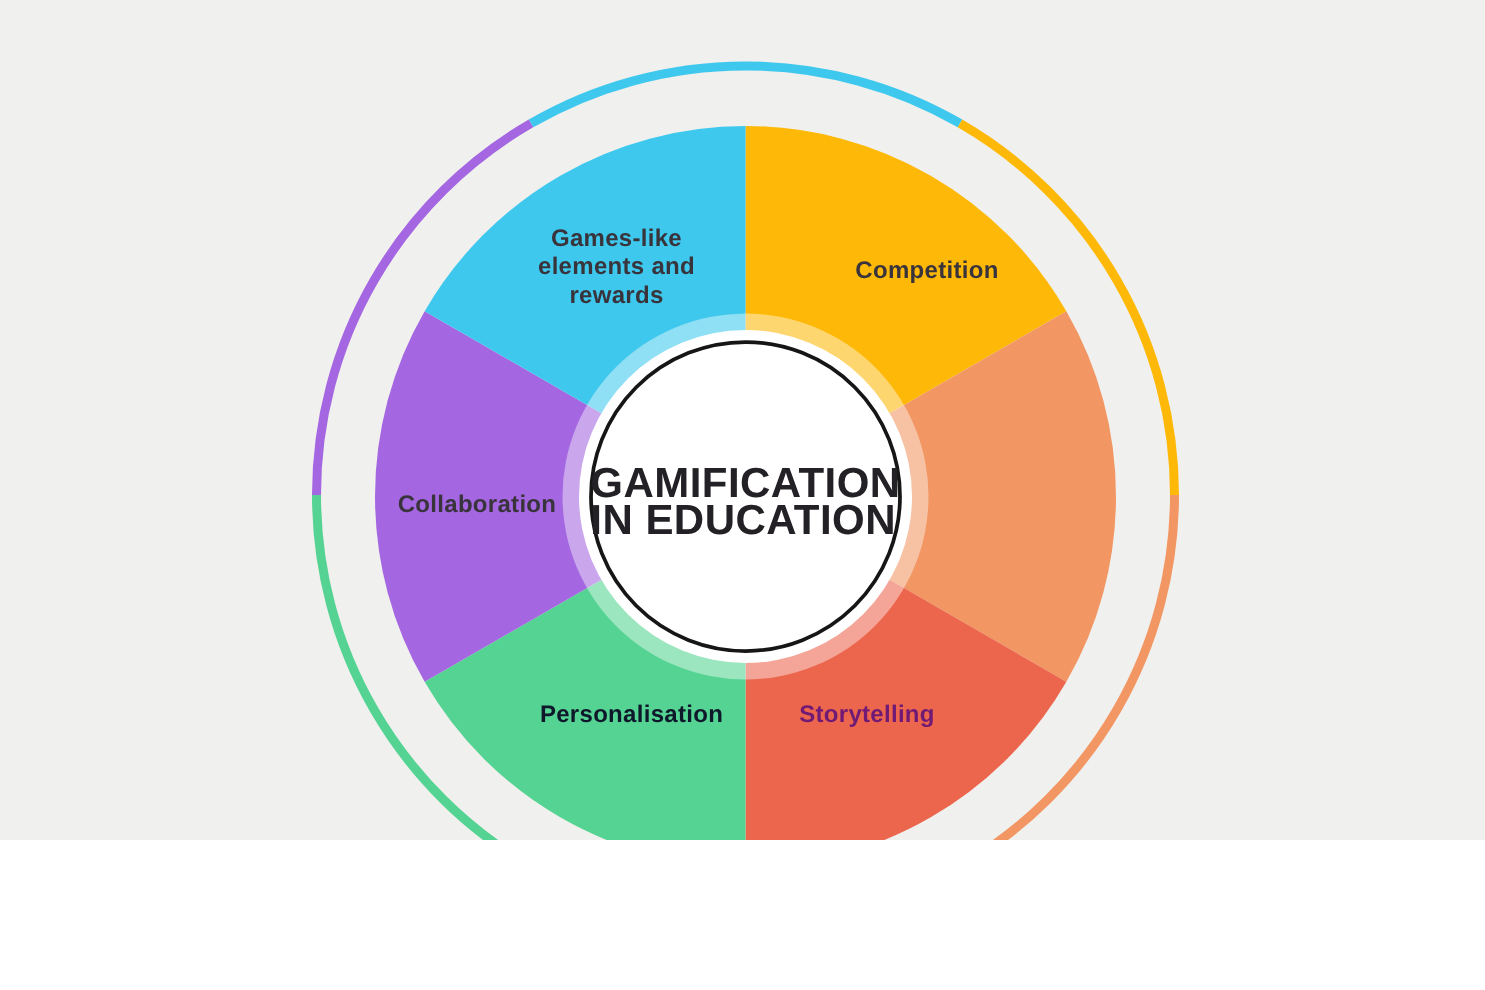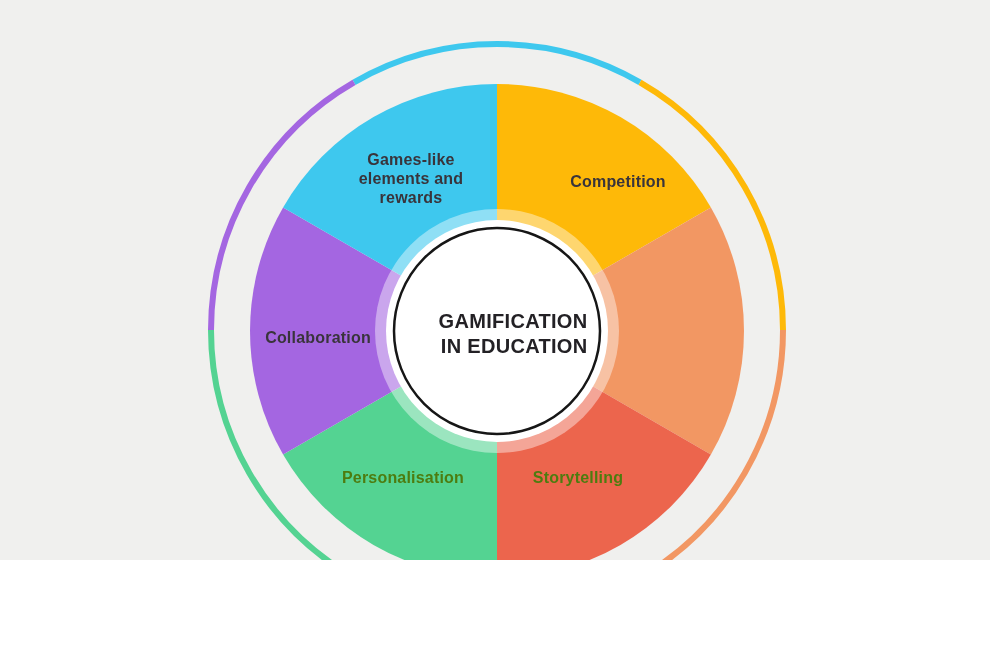--- a/index.html
+++ b/index.html
@@ -21,24 +21,24 @@
     transform: translate(-50%, -50%);
     text-align: center;
     font-size: 16px;
     font-weight: 600;
     line-height: 1.18;
     letter-spacing: 0.2px;
   }
   .nowrap { white-space: nowrap; }
   .center-title {
     position: absolute;
-    left: 513px; top: 334px;
+    left: 497px; top: 334px;
     transform: translate(-50%, -50%);
-    text-align: right;
-    font-size: 20px;
+    text-align: left;
+    font-size: 28px;
     font-weight: 800;
     line-height: 25px;
     letter-spacing: 0.3px;
     white-space: nowrap;
   }
   .center-title span { display: block; }
 </style>
 </head>
 <body>
 
@@ -67,23 +67,23 @@
     <circle cx="497" cy="331" r="122" fill="rgba(255,255,255,0.42)"></circle>
     <circle cx="497" cy="331" r="111" fill="#FFFFFF"></circle>
     <circle cx="497" cy="331" r="103" fill="none" stroke-width="2.5" stroke="#161616"></circle>
   </svg>
 
   <div class="seg-label" style="left: 411px; top: 179px; width: 112px; color: rgb(57, 52, 59);">Games-like elements and rewards</div>
 
   <div class="seg-label nowrap" style="left: 578px; top: 182px; color: rgb(57, 52, 59); margin-left: 40px;">Competition</div>
 
 
-  <div class="seg-label nowrap" style="left: 578px; top: 478px; color: #4d7c0f;">Storytelling</div>
+  <div class="seg-label nowrap" style="left: 578px; top: 478px; color: #701a75;">Storytelling</div>
 
-  <div class="seg-label nowrap" style="left: 403px; top: 478px; color: #4d7c0f; text-align: center;">Personalisation</div>
+  <div class="seg-label nowrap" style="left: 421px; top: 478px; color: #0f172a; text-align: center;">Personalisation</div>
 
   <div class="seg-label nowrap" style="left: 318px; top: 338px; color: rgb(57, 52, 59);">Collaboration</div>
 
   <div class="center-title" style="color: rgb(35, 33, 37);">
     <span>GAMIFICATION</span>
     <span>IN EDUCATION</span>
   </div>
 
 </div>
 

